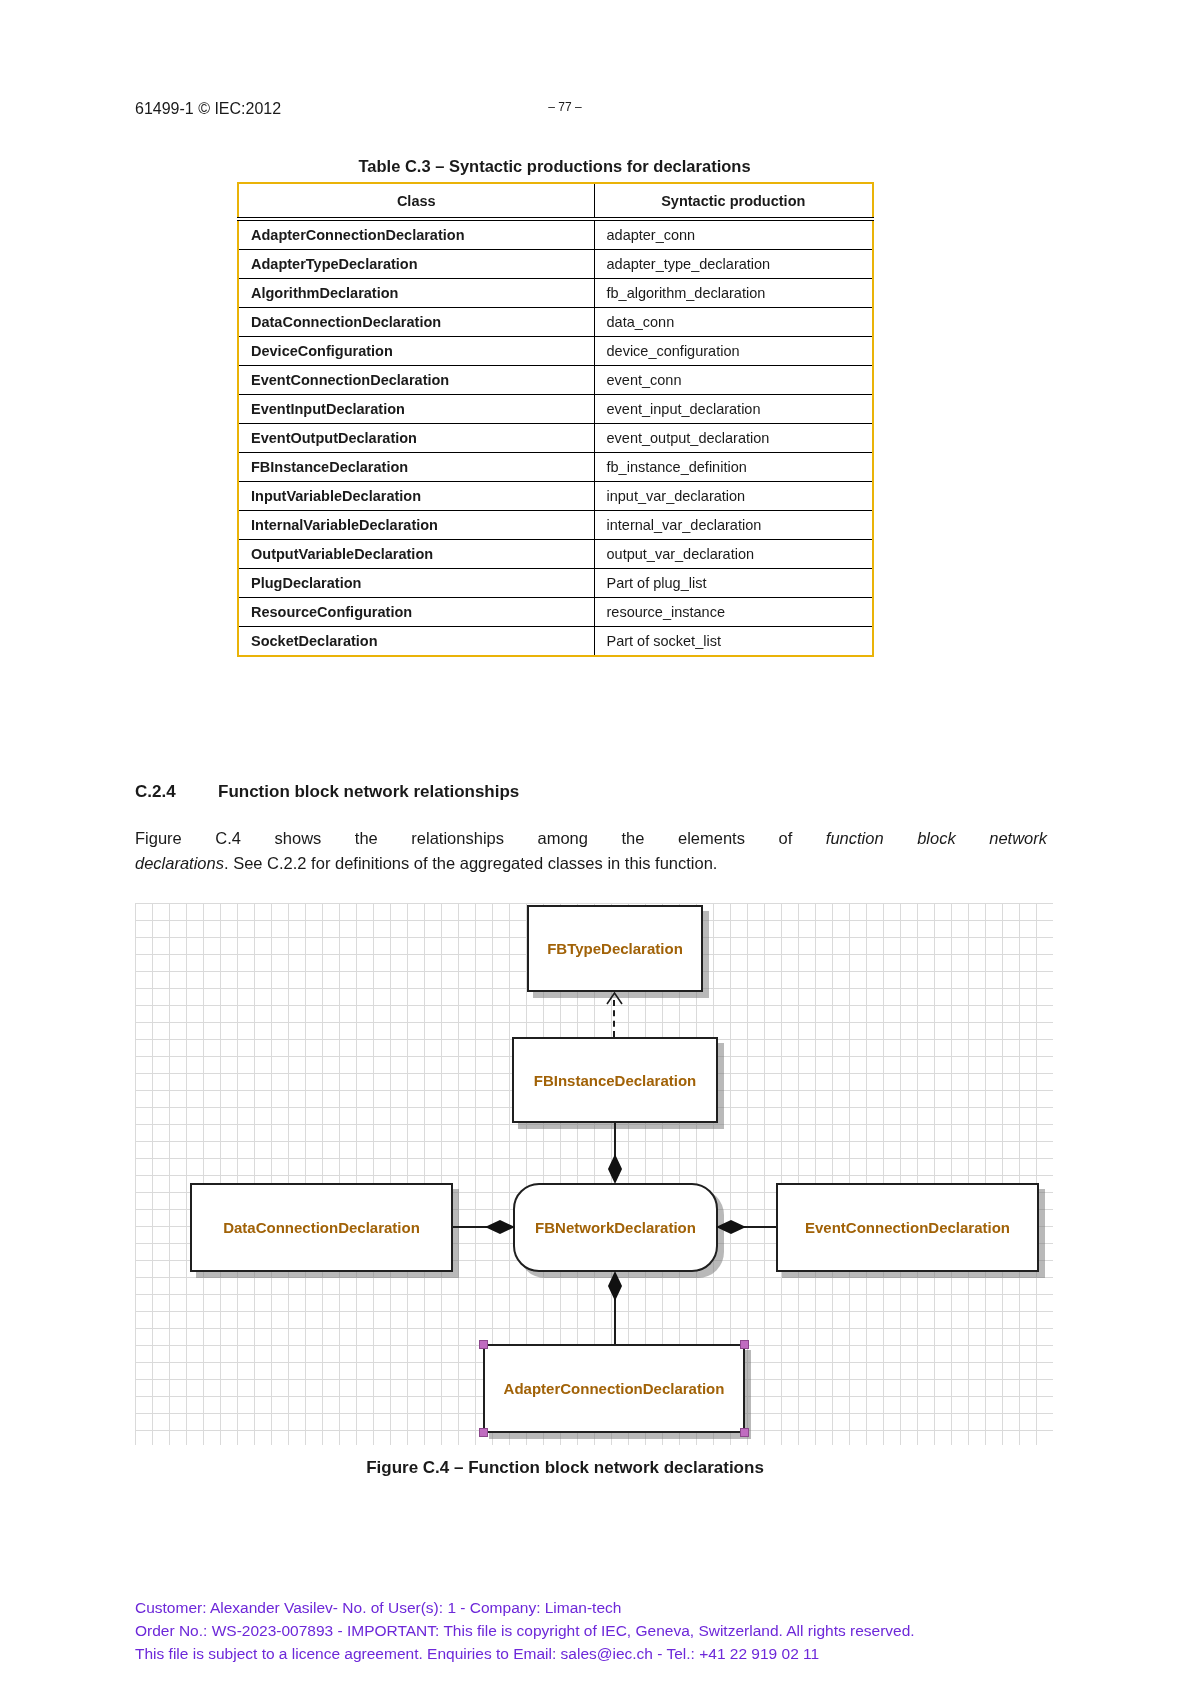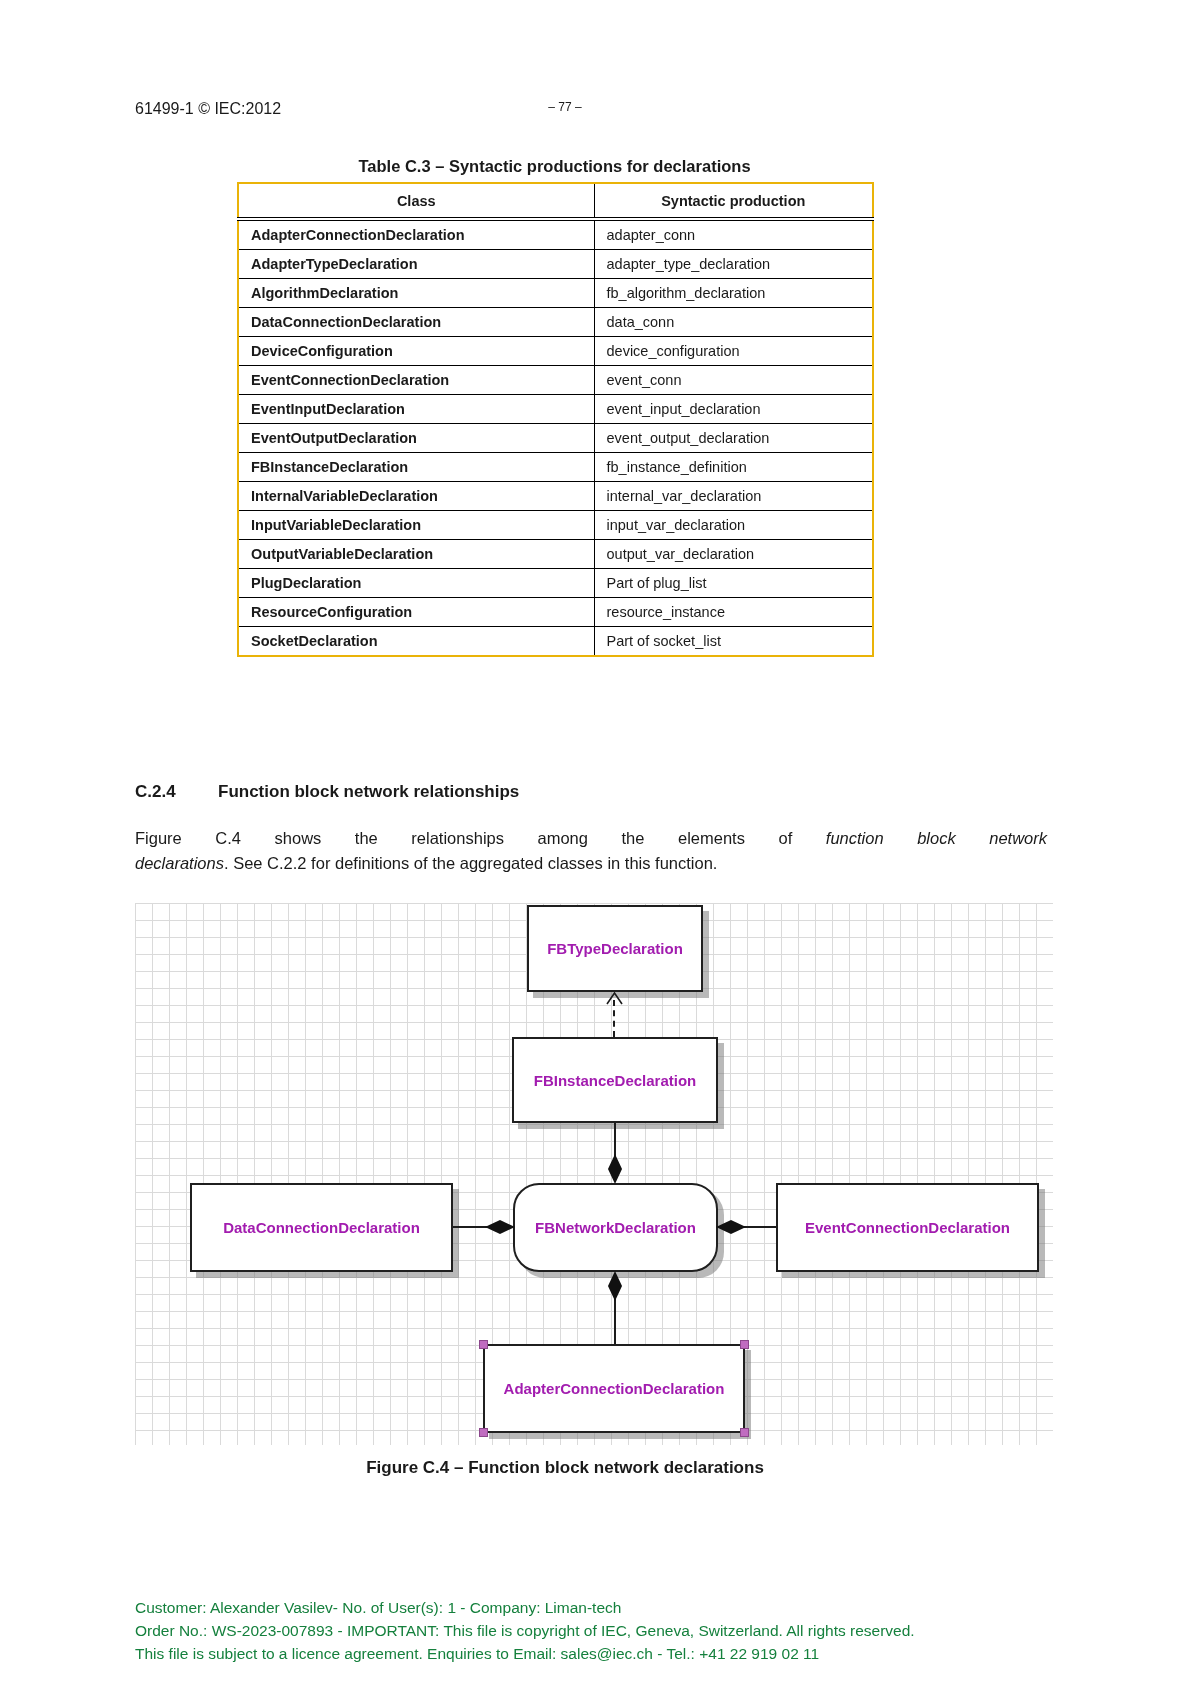--- a/index.html
+++ b/index.html
@@ -40,29 +40,29 @@
   .grid{
     position:absolute;left:135px;top:903px;width:918px;height:542px;background:#fff;
     background-image:
       repeating-linear-gradient(to right,#dadada 0 1px,transparent 1px 17px),
       repeating-linear-gradient(to bottom,#dadada 0 1px,transparent 1px 17px);
   }
   .uml-box{
     position:absolute;box-sizing:border-box;background:#fff;border:2px solid #1f1f1f;
     box-shadow:6px 6px 0 rgba(115,115,115,.5);
     display:flex;align-items:center;justify-content:center;
-    font-weight:bold;font-size:15px;color:#a21caf;white-space:nowrap;
+    font-weight:bold;font-size:15px;color:#a16207;white-space:nowrap;
   }
   .conn{position:absolute;background:#1c1c1c;}
   .dash-v{position:absolute;width:0;border-left:2px dashed #1c1c1c;}
   .glyph{position:absolute;line-height:0;}
   .handle{position:absolute;width:9px;height:9px;background:#c06cc0;border:1px solid #8c478c;box-sizing:border-box;}
   .fig-caption{position:absolute;left:135px;top:1458px;width:860px;text-align:center;font-weight:bold;font-size:17px;}
   
-  .footer{position:absolute;left:135px;top:1596px;font-size:15.5px;line-height:23.2px;color:#15803d;}
+  .footer{position:absolute;left:135px;top:1596px;font-size:15.5px;line-height:23.2px;color:#6d28d9;}
 </style>
 </head>
 <body>
 
 <div class="page">
 
   <div class="hdr-left">61499-1 © IEC:2012</div>
   <div class="hdr-center">– 77 –</div>
 
   <div class="table-title">Table C.3 – Syntactic productions for declarations</div>
@@ -109,26 +109,26 @@
         </tr>
         <tr>
           <td class="cls">EventOutputDeclaration</td>
           <td class="prod">event_output_declaration</td>
         </tr>
         <tr>
           <td class="cls">FBInstanceDeclaration</td>
           <td class="prod">fb_instance_definition</td>
         </tr>
         <tr>
+          <td class="cls">InputVariableDeclaration</td>
+          <td class="prod">input_var_declaration</td>
+        </tr>
+        <tr>
           <td class="cls">InternalVariableDeclaration</td>
           <td class="prod">internal_var_declaration</td>
-        </tr>
-        <tr>
-          <td class="cls">InputVariableDeclaration</td>
-          <td class="prod">input_var_declaration</td>
         </tr>
         <tr>
           <td class="cls">OutputVariableDeclaration</td>
           <td class="prod">output_var_declaration</td>
         </tr>
         <tr>
           <td class="cls">PlugDeclaration</td>
           <td class="prod">Part of plug_list</td>
         </tr>
         <tr>

